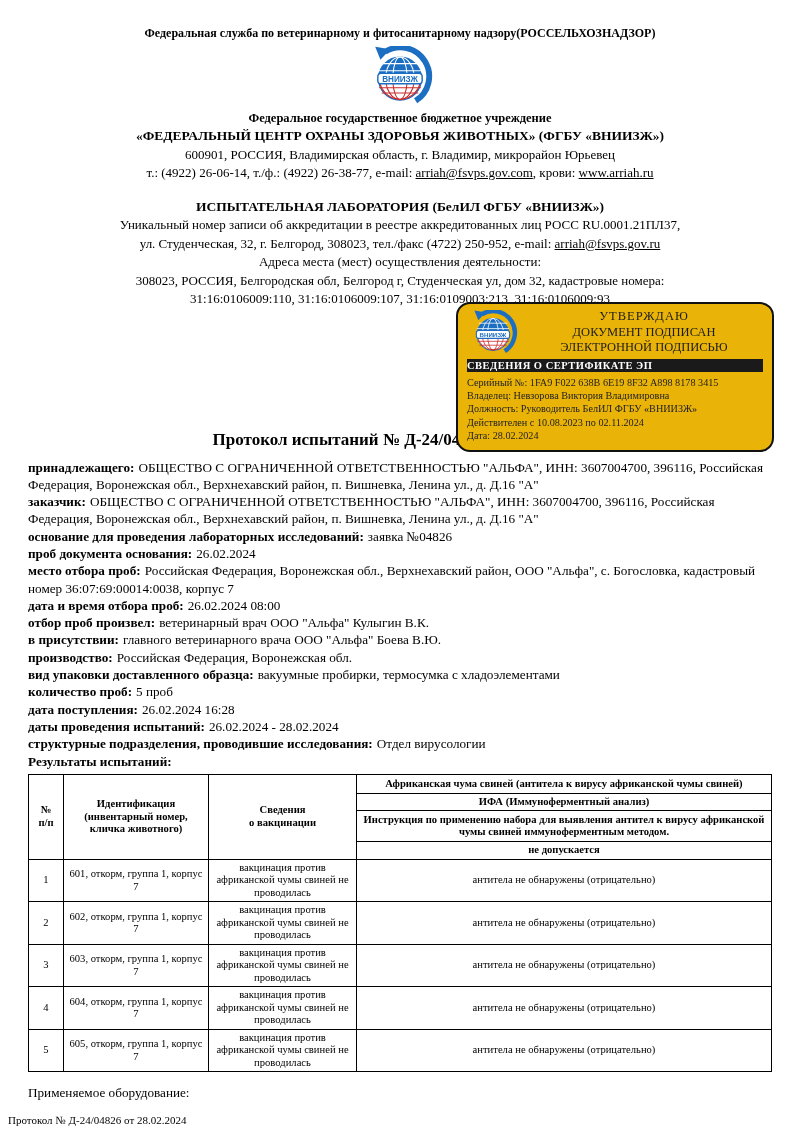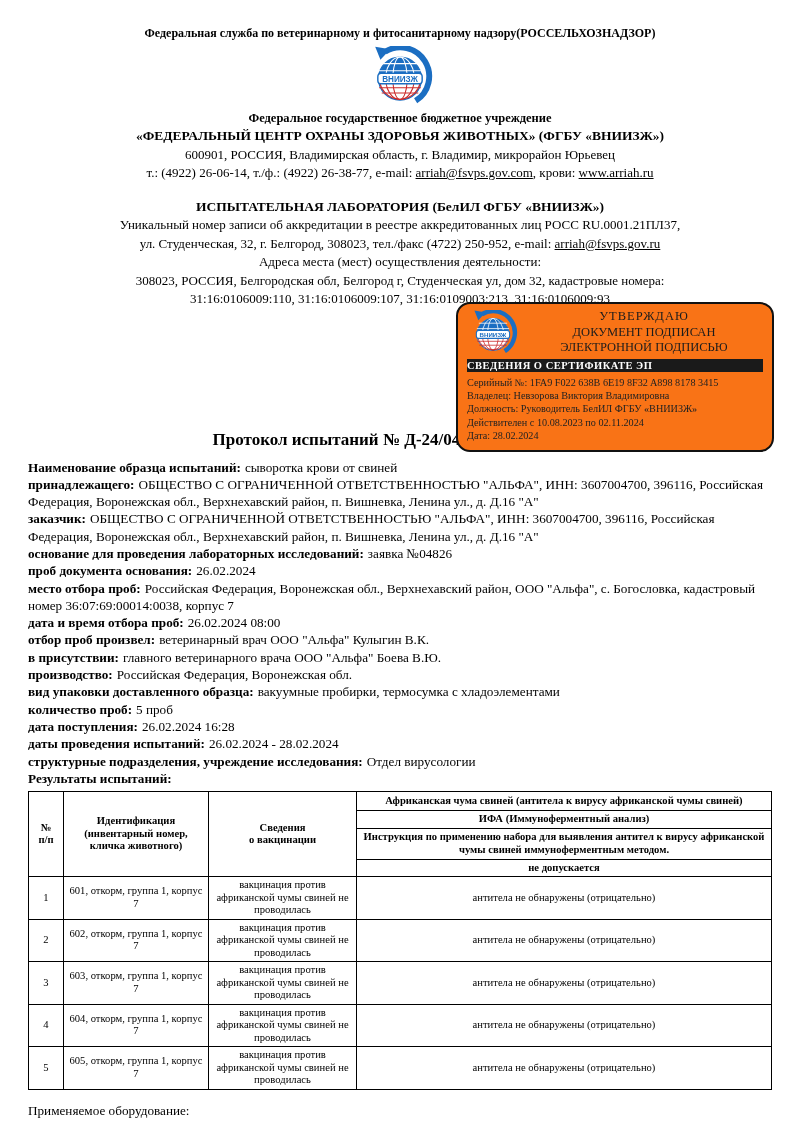--- a/index.html
+++ b/index.html
@@ -8,21 +8,21 @@
   .center-head{text-align:center;padding-top:24px;line-height:18.5px;}
   .agency{font-size:12px;font-weight:bold;}
   .logo-wrap{margin:3px auto 1px;height:62px;}
   .logo-main{width:70px;height:60px;}
   .inst-type{font-size:12.5px;font-weight:bold;}
   .inst-name{font-size:13.5px;font-weight:bold;text-align:center;}
   .plain{font-size:13px;}
   a.doclink{color:#000000;text-decoration:underline;}
   .lab-block{margin-top:15px;}
   .lab-name{font-size:13.5px;font-weight:bold;}
-  .stamp{position:absolute;top:302px;right:26px;width:296px;border:2.5px solid #111;border-radius:14px;padding:5px 9px 7px;background:#f97316;}
+  .stamp{position:absolute;top:302px;right:26px;width:296px;border:2.5px solid #111;border-radius:14px;padding:5px 9px 7px;background:#eab308;}
   .stamp-top{display:flex;align-items:center;gap:6px;}
   .stamp-logo{width:52px;height:45px;flex:0 0 auto;}
   .stamp-titles{flex:1;text-align:center;font-size:12.5px;line-height:15.5px;color:#1c1c1c;}
   .stamp-approve{letter-spacing:1px;}
   .stamp-bar{background:#1a1a1a;color:#fff;text-align:left;font-size:10.5px;font-weight:bold;margin:3px 0 4px;padding:1px 0;letter-spacing:0.5px;}
   .stamp-detail{font-size:10.2px;line-height:13.4px;color:#222;}
   .doc-title{font-size:17px;font-weight:bold;text-align:center;margin:120px 0 8px;line-height:22px;}
   .fields p{margin:0;font-size:13.2px;line-height:17.3px;}
   .fields .b{font-weight:bold;margin-right:4px;}
   table.results{width:100%;border-collapse:collapse;margin-top:4px;}
@@ -110,35 +110,34 @@
     <div class="stamp-detail">Серийный №: 1FA9 F022 638B 6E19 8F32 A898 8178 3415</div>
     <div class="stamp-detail">Владелец: Невзорова Виктория Владимировна</div>
     <div class="stamp-detail">Должность: Руководитель БелИЛ ФГБУ «ВНИИЗЖ»</div>
     <div class="stamp-detail">Действителен с 10.08.2023 по 02.11.2024</div>
     <div class="stamp-detail">Дата: 28.02.2024</div>
   </div>
 
   <div class="doc-title">Протокол испытаний № Д-24/04826 от 28.02.2024</div>
 
   <div class="fields">
-    <p><span class="b">Наименование образца испытаний:</span><span>сыворотка крови от свиней</span></p>
     <p><span class="b">принадлежащего:</span><span>ОБЩЕСТВО С ОГРАНИЧЕННОЙ ОТВЕТСТВЕННОСТЬЮ "АЛЬФА", ИНН: 3607004700, 396116, Российская Федерация, Воронежская обл., Верхнехавский район, п. Вишневка, Ленина ул., д. Д.16 "А"</span></p>
     <p><span class="b">заказчик:</span><span>ОБЩЕСТВО С ОГРАНИЧЕННОЙ ОТВЕТСТВЕННОСТЬЮ "АЛЬФА", ИНН: 3607004700, 396116, Российская Федерация, Воронежская обл., Верхнехавский район, п. Вишневка, Ленина ул., д. Д.16 "А"</span></p>
     <p><span class="b">основание для проведения лабораторных исследований:</span><span>заявка №04826</span></p>
     <p><span class="b">проб документа основания:</span><span>26.02.2024</span></p>
     <p><span class="b">место отбора проб:</span><span>Российская Федерация, Воронежская обл., Верхнехавский район, ООО "Альфа", с. Богословка, кадастровый номер 36:07:69:00014:0038, корпус 7</span></p>
     <p><span class="b">дата и время отбора проб:</span><span>26.02.2024 08:00</span></p>
     <p><span class="b">отбор проб произвел:</span><span>ветеринарный врач ООО "Альфа" Кулыгин В.К.</span></p>
     <p><span class="b">в присутствии:</span><span>главного ветеринарного врача ООО "Альфа" Боева В.Ю.</span></p>
     <p><span class="b">производство:</span><span>Российская Федерация, Воронежская обл.</span></p>
     <p><span class="b">вид упаковки доставленного образца:</span><span>вакуумные пробирки, термосумка с хладоэлементами</span></p>
     <p><span class="b">количество проб:</span><span>5 проб</span></p>
     <p><span class="b">дата поступления:</span><span>26.02.2024 16:28</span></p>
     <p><span class="b">даты проведения испытаний:</span><span>26.02.2024 - 28.02.2024</span></p>
-    <p><span class="b">структурные подразделения, учреждение исследования:</span><span>Отдел вирусологии</span></p>
+    <p><span class="b">структурные подразделения, проводившие исследования:</span><span>Отдел вирусологии</span></p>
     <p><span class="b">Результаты испытаний:</span><span></span></p>
   </div>
 
   <table class="results">
     <colgroup>
         <col class="c1">
         <col class="c2">
         <col class="c3">
         <col class="c4">
       </colgroup>

